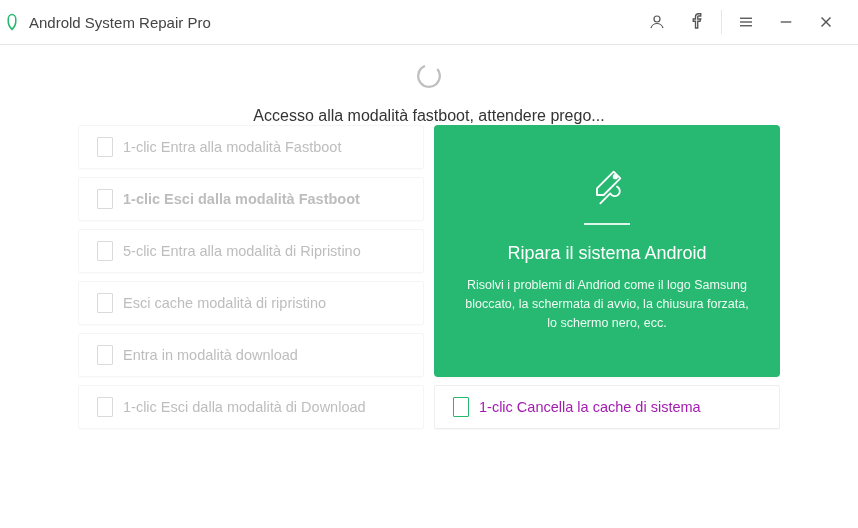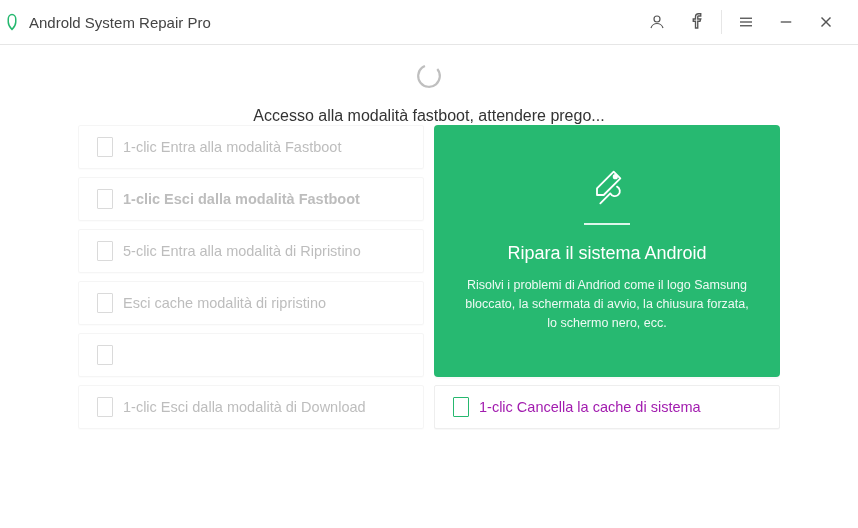--- a/index.html
+++ b/index.html
@@ -224,20 +224,21 @@
     <div class="card disabled left3">
       <span class="card-icon"></span>
       <span class="card-label">5-clic Entra alla modalità di Ripristino</span>
     </div>
     <div class="card disabled left4">
       <span class="card-icon"></span>
       <span class="card-label">Esci cache modalità di ripristino</span>
     </div>
     <div class="card disabled left5">
       <span class="card-icon"></span>
+      <span class="card-label">Entra in modalità download</span>
     </div>
     <div class="card disabled left6">
       <span class="card-icon"></span>
       <span class="card-label">1-clic Esci dalla modalità di Download</span>
     </div>
 
     <div class="feature">
       <span class="feature-icon">
         <svg viewBox="0 0 48 48" fill="none" stroke="#fff" stroke-width="2.2" stroke-linecap="round" stroke-linejoin="round">
           <path d="M32 8 L40 16 L20 36 L12 36 L12 28 Z"></path>

